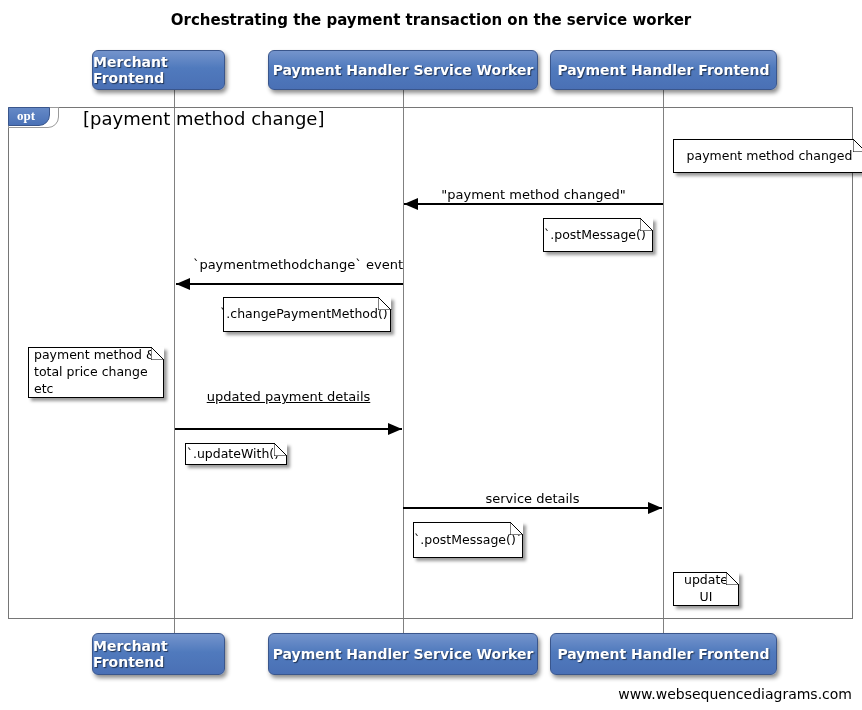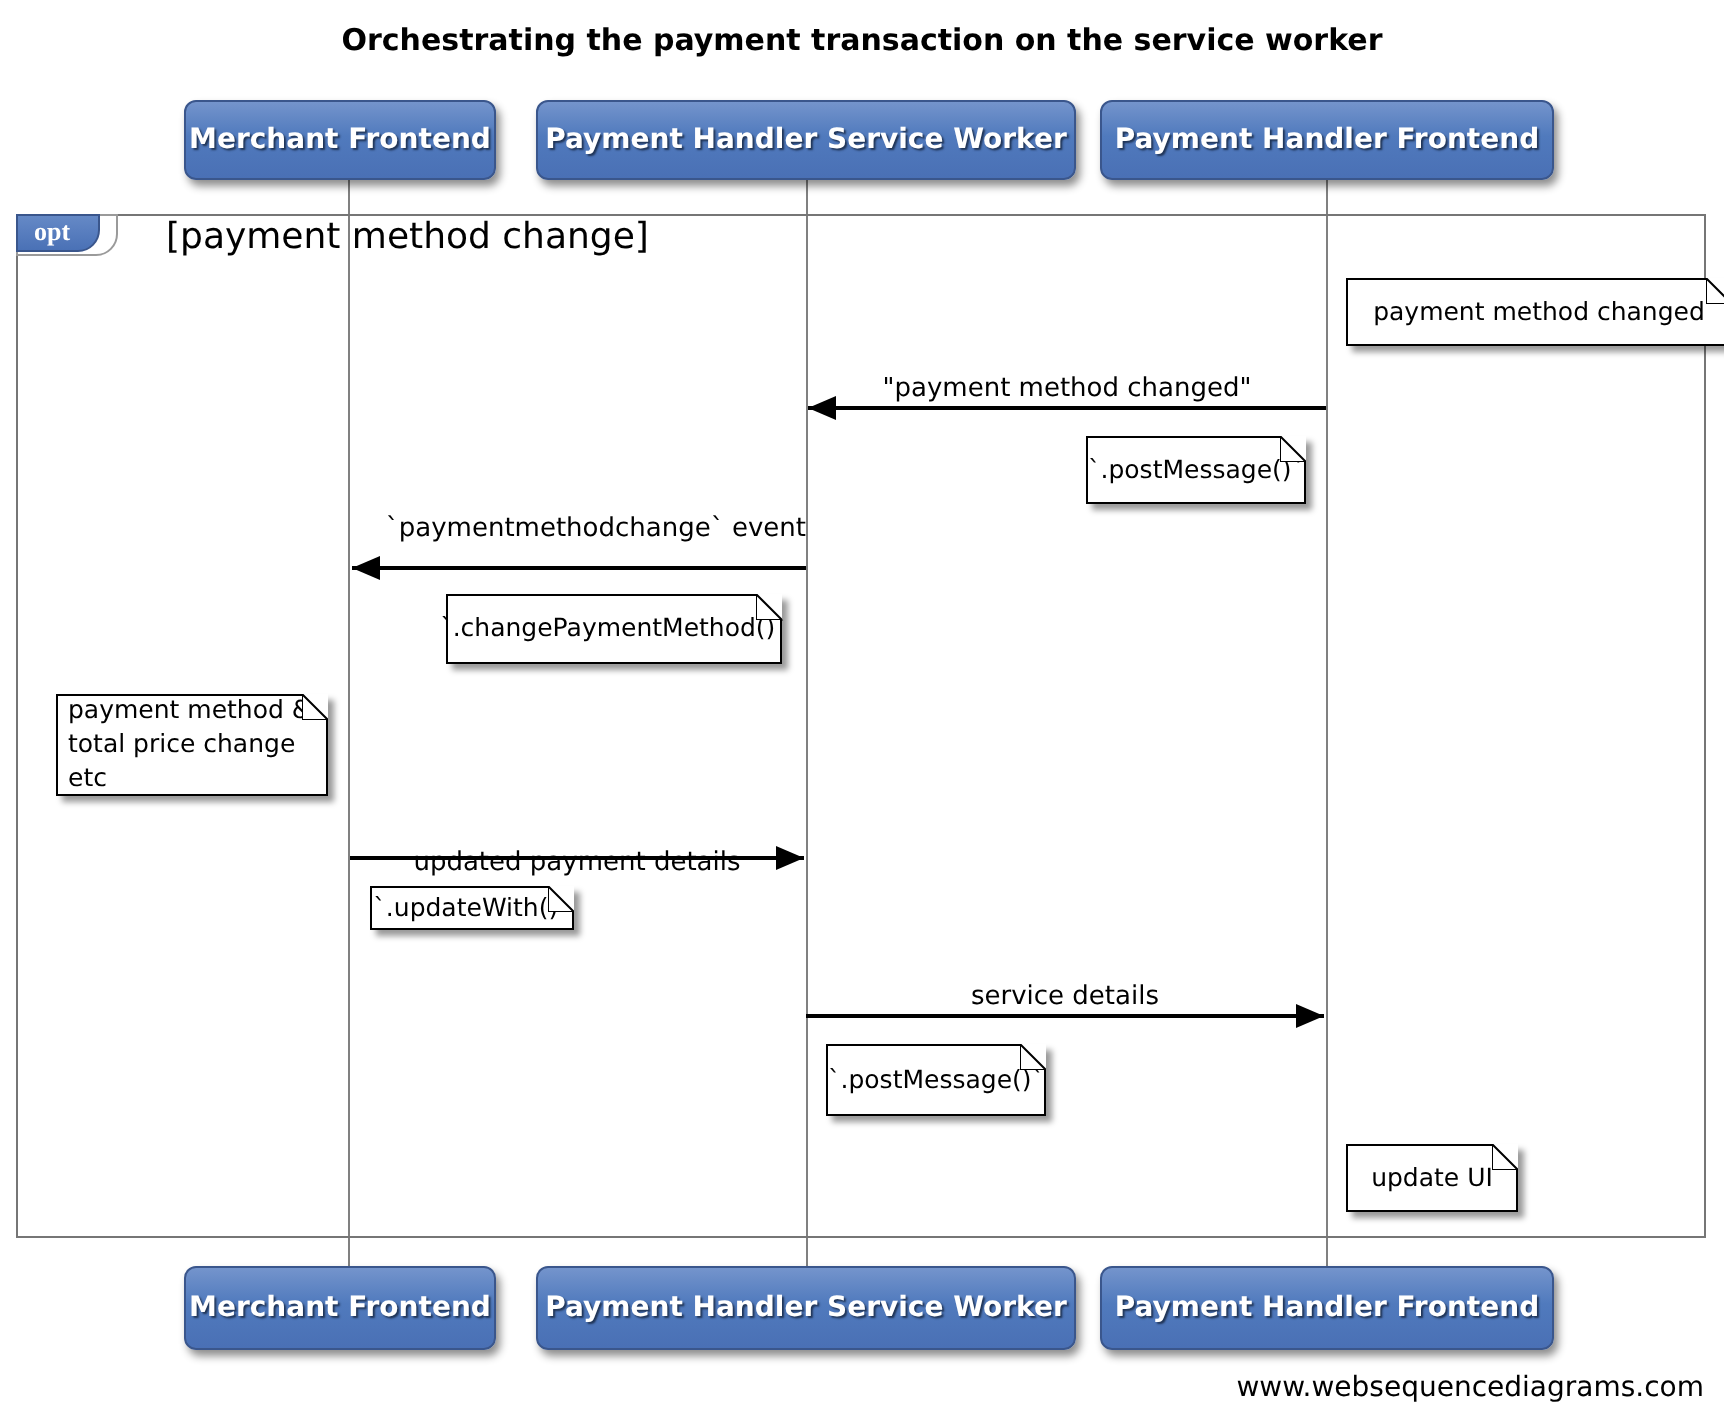--- a/index.html
+++ b/index.html
@@ -19,21 +19,21 @@
     position:absolute;height:40px;box-sizing:border-box;
     display:flex;align-items:center;justify-content:center;
     background:linear-gradient(180deg,var(--actor-fill-top,#7494cc) 0%,#507abd 45%,var(--actor-fill-bottom,#4a70b5) 100%);
     border:1px solid var(--actor-border,#3a568c);border-radius:6px;
     box-shadow:2px 3px 4px rgba(0,0,0,0.45);
     color:#fff;font-size:14px;font-weight:bold;
     text-shadow:1px 1px 1px rgba(20,35,60,0.8);
   }
   .actor.row-top{top:50px;}
   .actor.row-bottom{top:633px;height:42px;}
-  .actor.a0{left:92px;width:156px;}
+  .actor.a0{left:92px;width:133px;}
   .actor.a1{left:268px;width:270px;}
   .actor.a2{left:550px;width:227px;}
   .fragment{
     position:absolute;left:8px;top:107px;width:845px;height:512px;
     border:1px solid var(--fragment-border,#767676);box-sizing:border-box;background:transparent;
   }
   .opt-tab-back{
     position:absolute;left:8px;top:107px;width:51px;height:21px;
     background:#fff;border:1px solid #9a9a9a;border-radius:0 0 11px 0;box-sizing:border-box;
   }
@@ -96,21 +96,21 @@
   <div class="guard">[payment method change]</div>
 
   <div class="msg-label" style="left:404px;width:259px;top:187px;">"payment method changed"</div>
   <div class="msg-line" style="left:404px;width:259px;top:203px;"></div>
   <div class="head left" style="left:404px;top:198px;"></div>
 
   <div class="msg-label" style="left:176px;width:227px;top:257px;text-align:right;">`paymentmethodchange` event</div>
   <div class="msg-line" style="left:176px;width:227px;top:283px;"></div>
   <div class="head left" style="left:176px;top:278px;"></div>
 
-  <div class="msg-label" style="left:175px;width:227px;top:424px;">updated payment details</div>
+  <div class="msg-label" style="left:175px;width:227px;top:389px;text-decoration:underline;">updated payment details</div>
   <div class="msg-line" style="left:175px;width:227px;top:428px;"></div>
   <div class="head right" style="left:388px;top:423px;"></div>
 
   <div class="msg-label" style="left:403px;width:259px;top:491px;">service details</div>
   <div class="msg-line" style="left:403px;width:259px;top:507px;"></div>
   <div class="head right" style="left:648px;top:502px;"></div>
 
   <div class="note" style="left:673px;top:139px;width:193px;height:34px;">
     <svg class="fold" width="13" height="13" viewBox="0 0 13 13">
         <path d="M0,0 L13,0 L13,13 Z" fill="#ffffff"></path>
@@ -153,21 +153,21 @@
   </div>
 
   <div class="note" style="left:413px;top:522px;width:110px;height:36px;">
     <svg class="fold" width="13" height="13" viewBox="0 0 13 13">
         <path d="M0,0 L13,0 L13,13 Z" fill="#ffffff"></path>
         <path d="M0,0 L13,13 L0,13 Z" fill="#ffffff" stroke="#000000" stroke-width="1"></path>
       </svg>
     <span class="note-text">`.postMessage()`</span>
   </div>
 
-  <div class="note" style="left:673px;top:572px;width:86px;height:34px;align-items:center;">
+  <div class="note" style="left:673px;top:572px;width:66px;height:34px;align-items:center;">
     <svg class="fold" width="13" height="13" viewBox="0 0 13 13">
         <path d="M0,0 L13,0 L13,13 Z" fill="#ffffff"></path>
         <path d="M0,0 L13,13 L0,13 Z" fill="#ffffff" stroke="#000000" stroke-width="1"></path>
       </svg>
     <span class="note-text">update UI</span>
   </div>
 
   <div class="actor row-bottom a0">
       <span>Merchant Frontend</span>
     </div>

